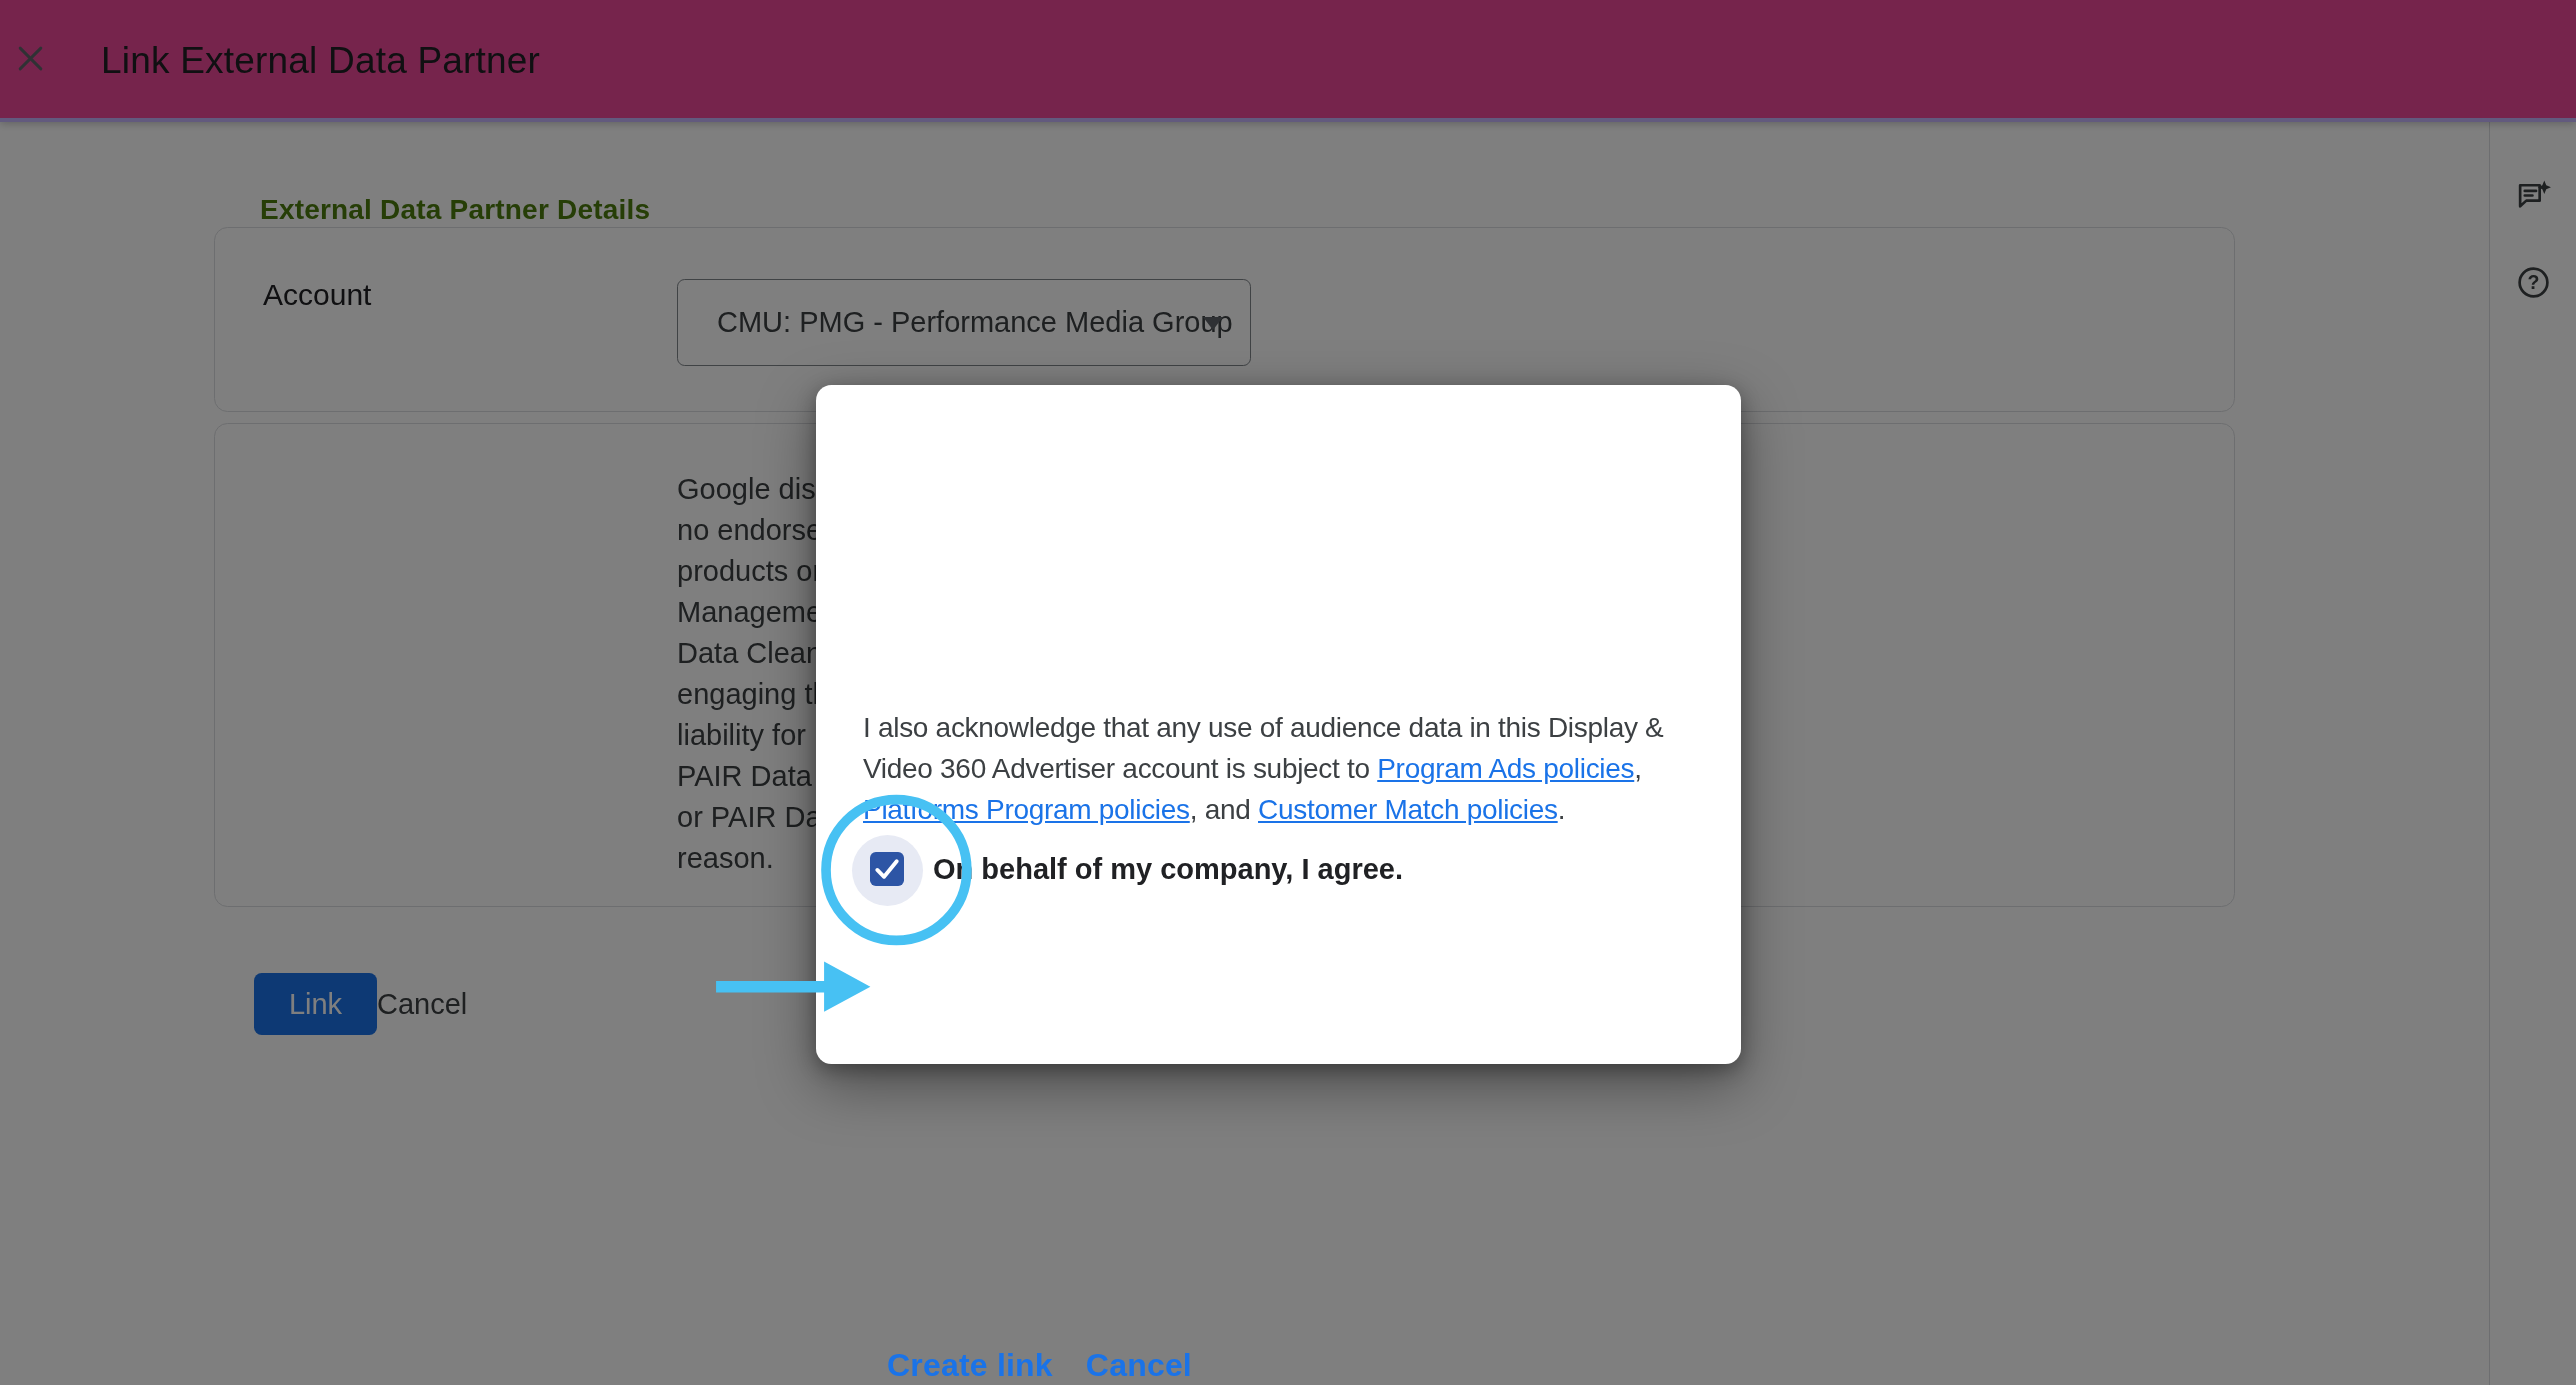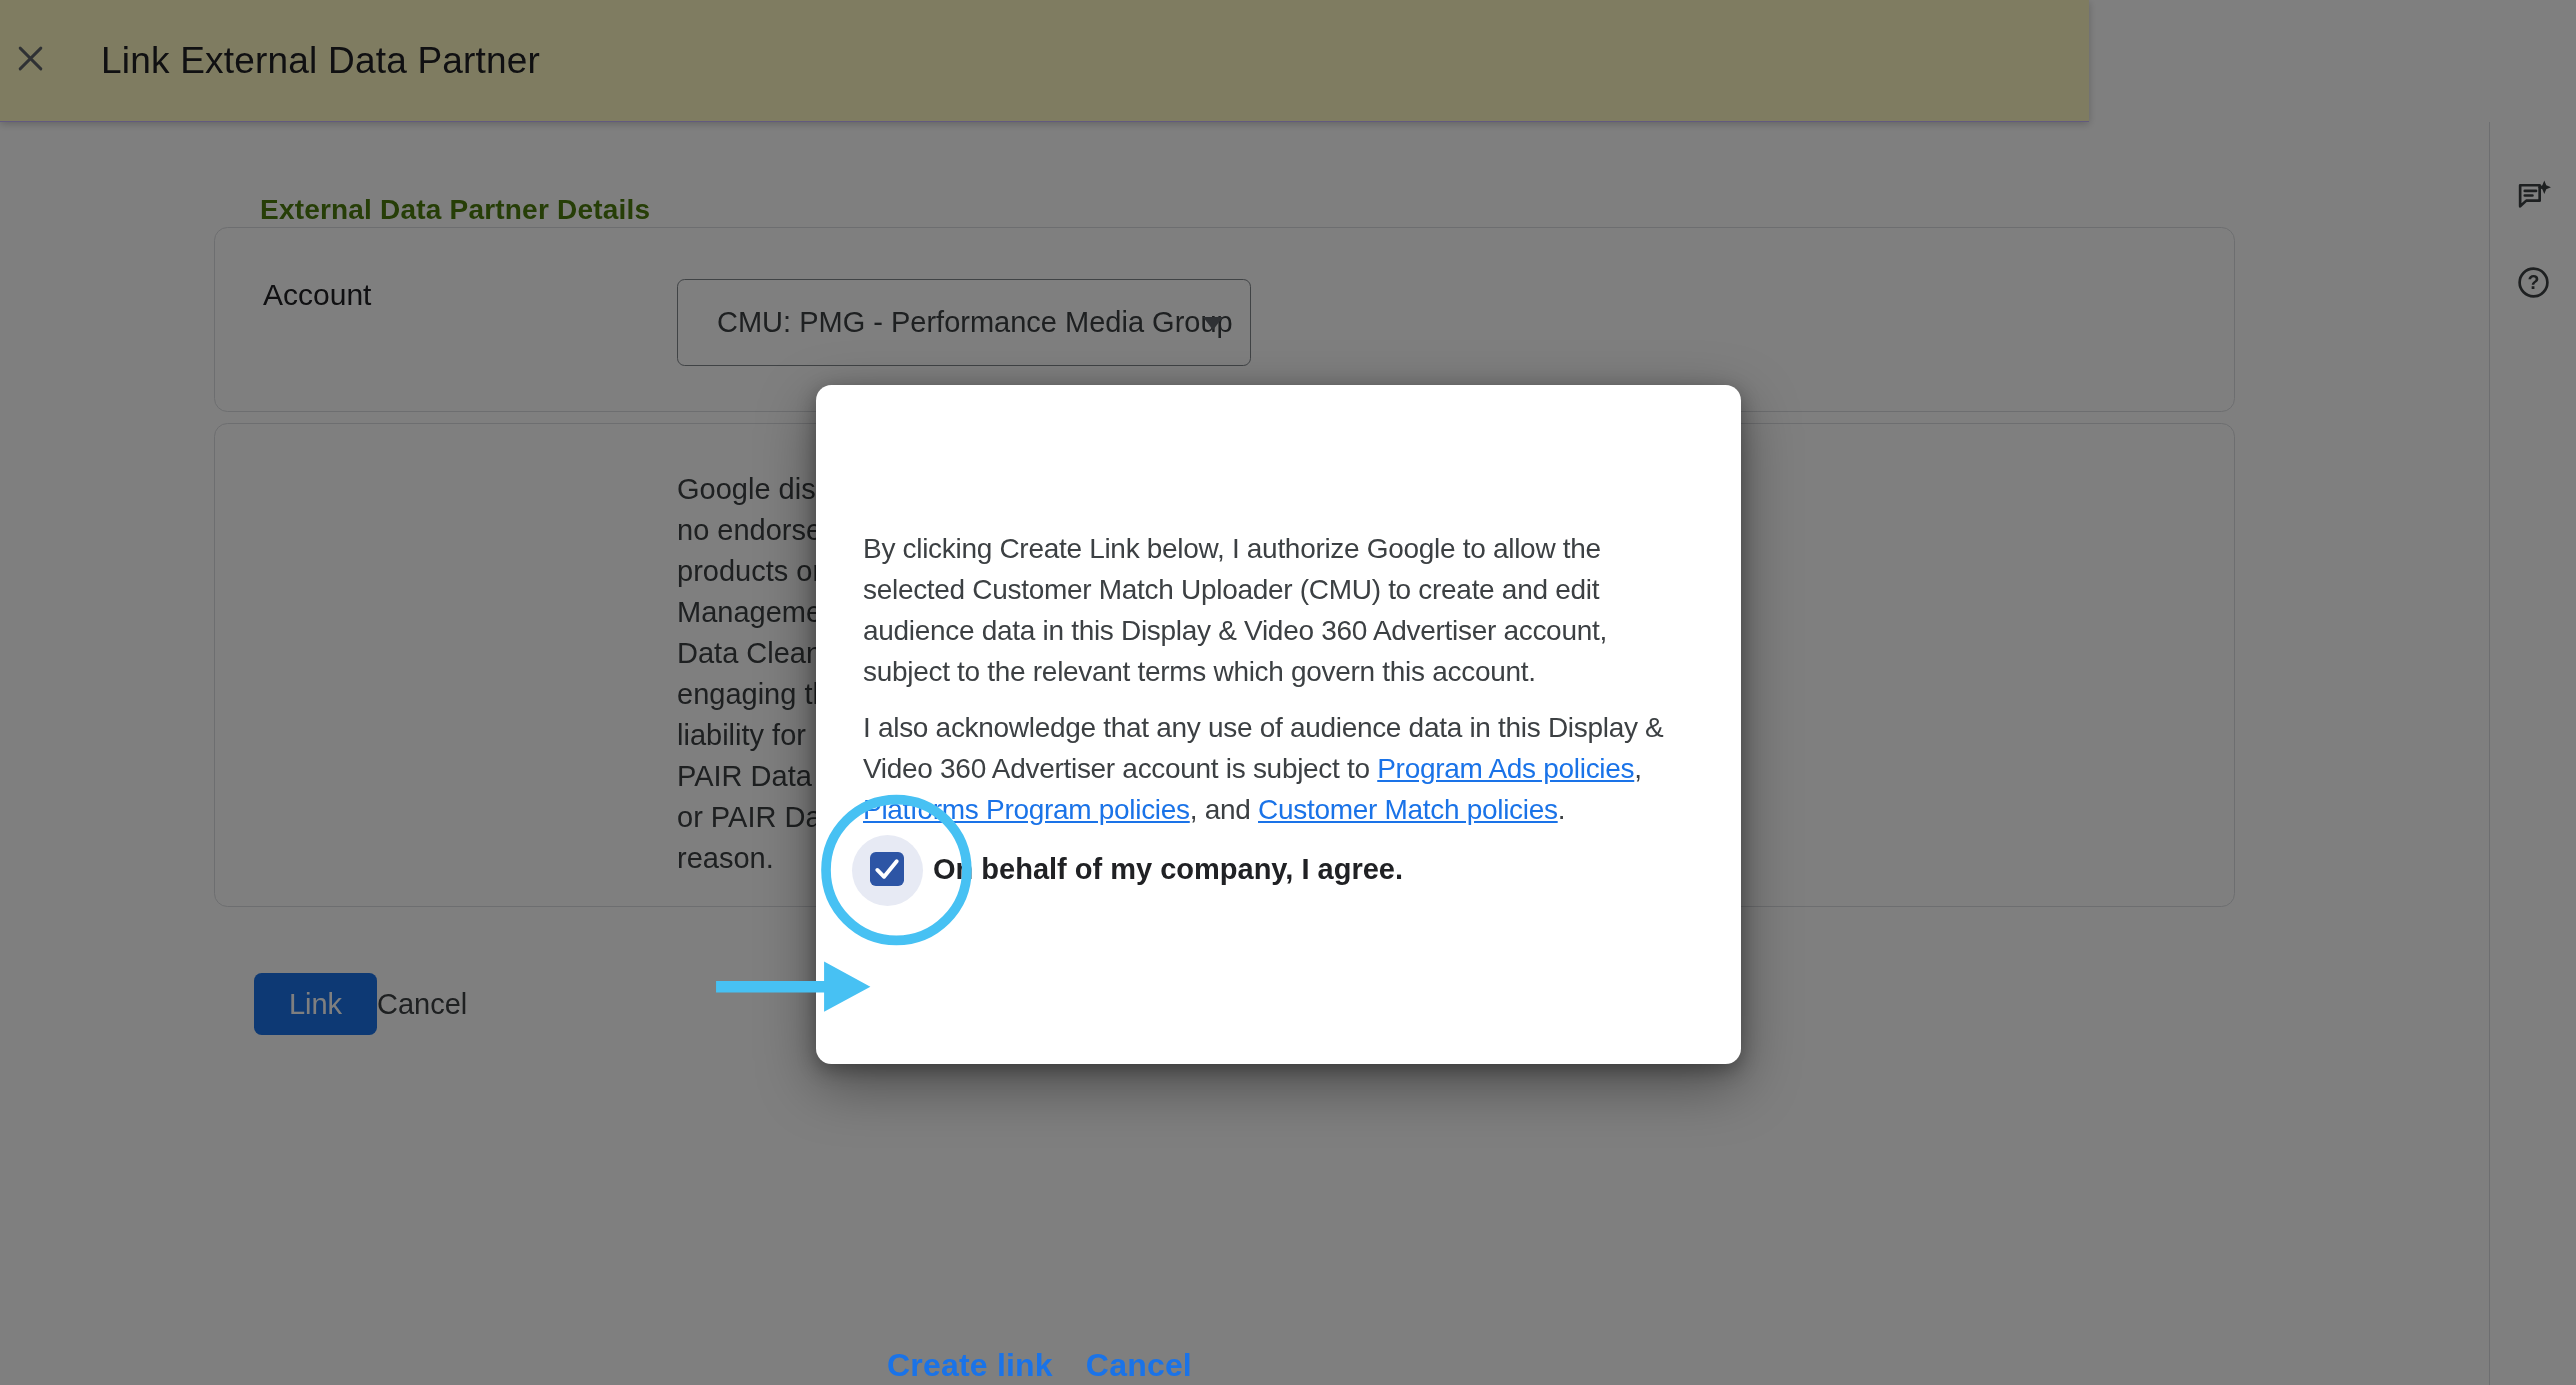--- a/index.html
+++ b/index.html
@@ -3,22 +3,22 @@
 <meta charset="utf-8">
 <style>
   html,body{margin:0;padding:0;background:#ffffff;}
   *{box-sizing:border-box;}
   .stage{position:relative;width:2576px;height:1385px;overflow:hidden;
          font-family:"Liberation Sans","DejaVu Sans",sans-serif;background:#ffffff;}
 
   
   .base{position:absolute;inset:0;background:#ffffff;}
 
-  .topbar{position:absolute;left:0;top:0;width:2089px;height:122px;background:#fef9c3;
-          border-bottom:1px solid #c4b5fd;box-shadow:0 1.9px 7.7px rgba(0,0,0,0.22);z-index:2;}
+  .topbar{position:absolute;left:0;top:0;width:2576px;height:122px;background:#ec4899;
+          border-bottom:4px solid #c4b5fd;box-shadow:0 1.9px 7.7px rgba(0,0,0,0.22);z-index:2;}
   .close-btn{position:absolute;left:13.5px;top:42px;width:33px;height:33px;border:none;background:transparent;
              padding:0;cursor:pointer;display:flex;align-items:center;justify-content:center;}
   .page-title{position:absolute;left:101px;top:0;height:122px;display:flex;align-items:center;
               font-size:37px;color:#202124;letter-spacing:0.2px;}
 
   .section-title{position:absolute;left:260px;top:158px;font-size:28px;font-weight:700;color:#4d7c0f;letter-spacing:0.2px;margin-top:36px;}
 
   .card{position:absolute;left:214px;width:2021px;background:#ffffff;
         border:1.9px solid #dadce0;border-radius:13.5px;}
   .card1{top:227px;height:185px;}
@@ -131,24 +131,20 @@
           </svg>
         </span>
       </button>
     </div>
   </div>
 
   <div class="scrim"></div>
 
   <div class="modal" role="dialog">
 
-    <div class="modal-p modal-p1">By clicking Create Link below, I authorize Google to allow the
-selected Customer Match Uploader (CMU) to create and edit
-audience data in this Display &amp; Video 360 Advertiser account,
-subject to the relevant terms which govern this account.</div>
 
     <div class="modal-p modal-p2">
       <span>I also acknowledge that any use of audience data in this Display &amp;</span><br>
       <span>Video 360 Advertiser account is subject to </span><a>Program Ads policies</a><span>,</span><br>
       <a>Platforms Program policies</a><span>, and </span><a>Customer Match policies</a><span>.</span>
     </div>
 
     <div class="halo"></div>
     <button class="checkbox" role="checkbox" aria-checked="true">
       <span style="display:flex;">

